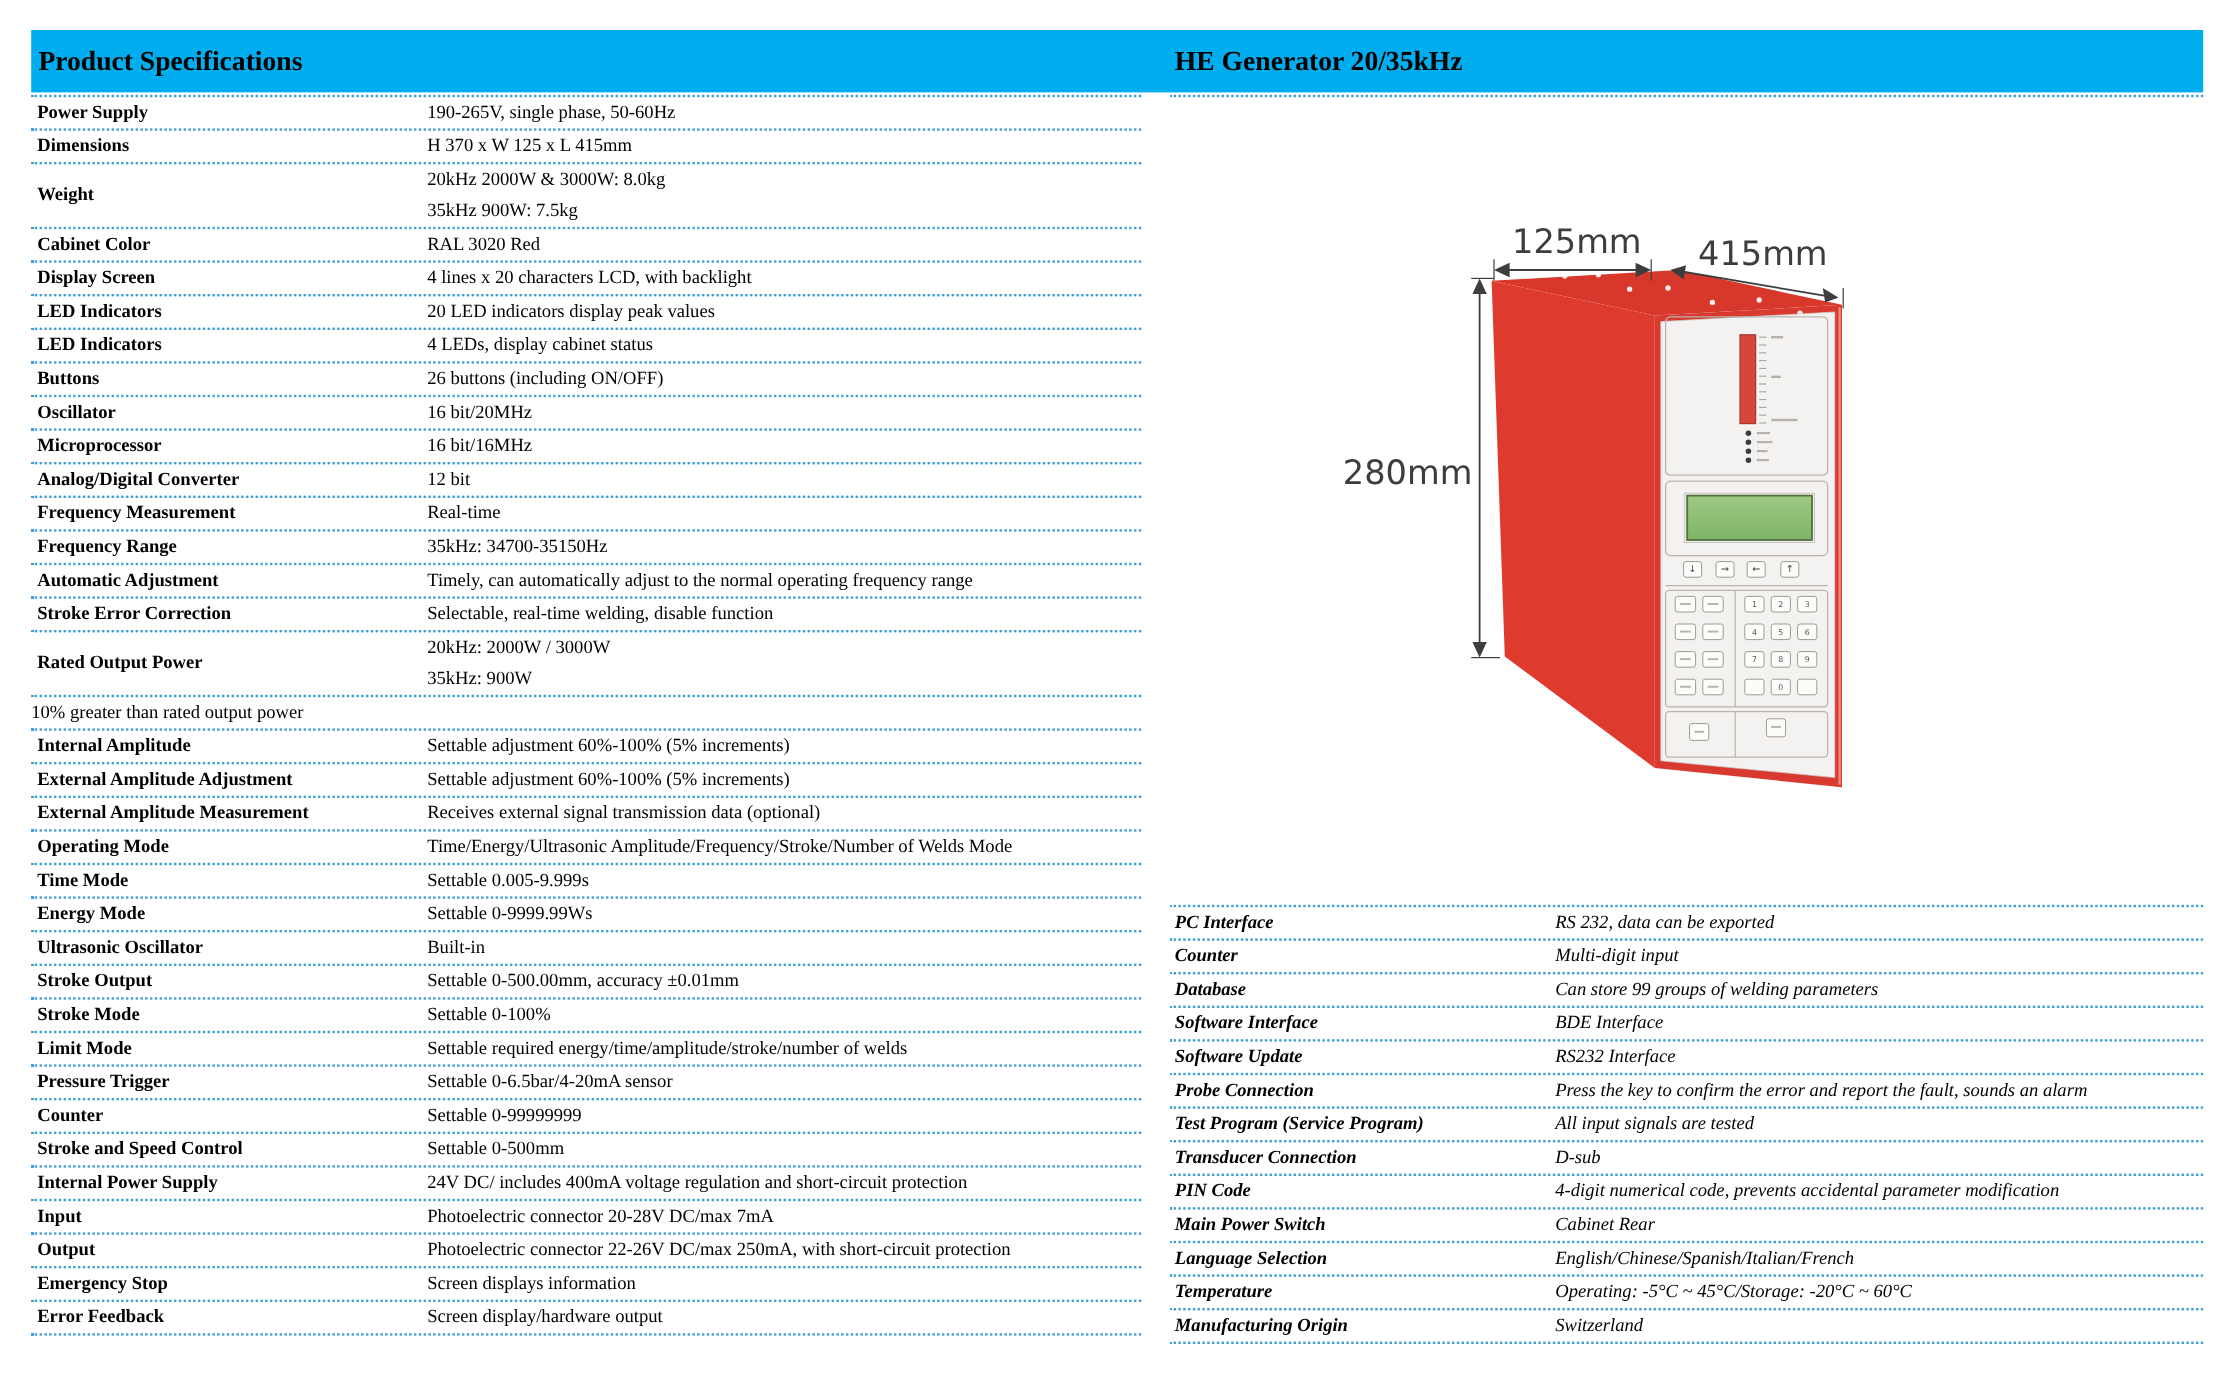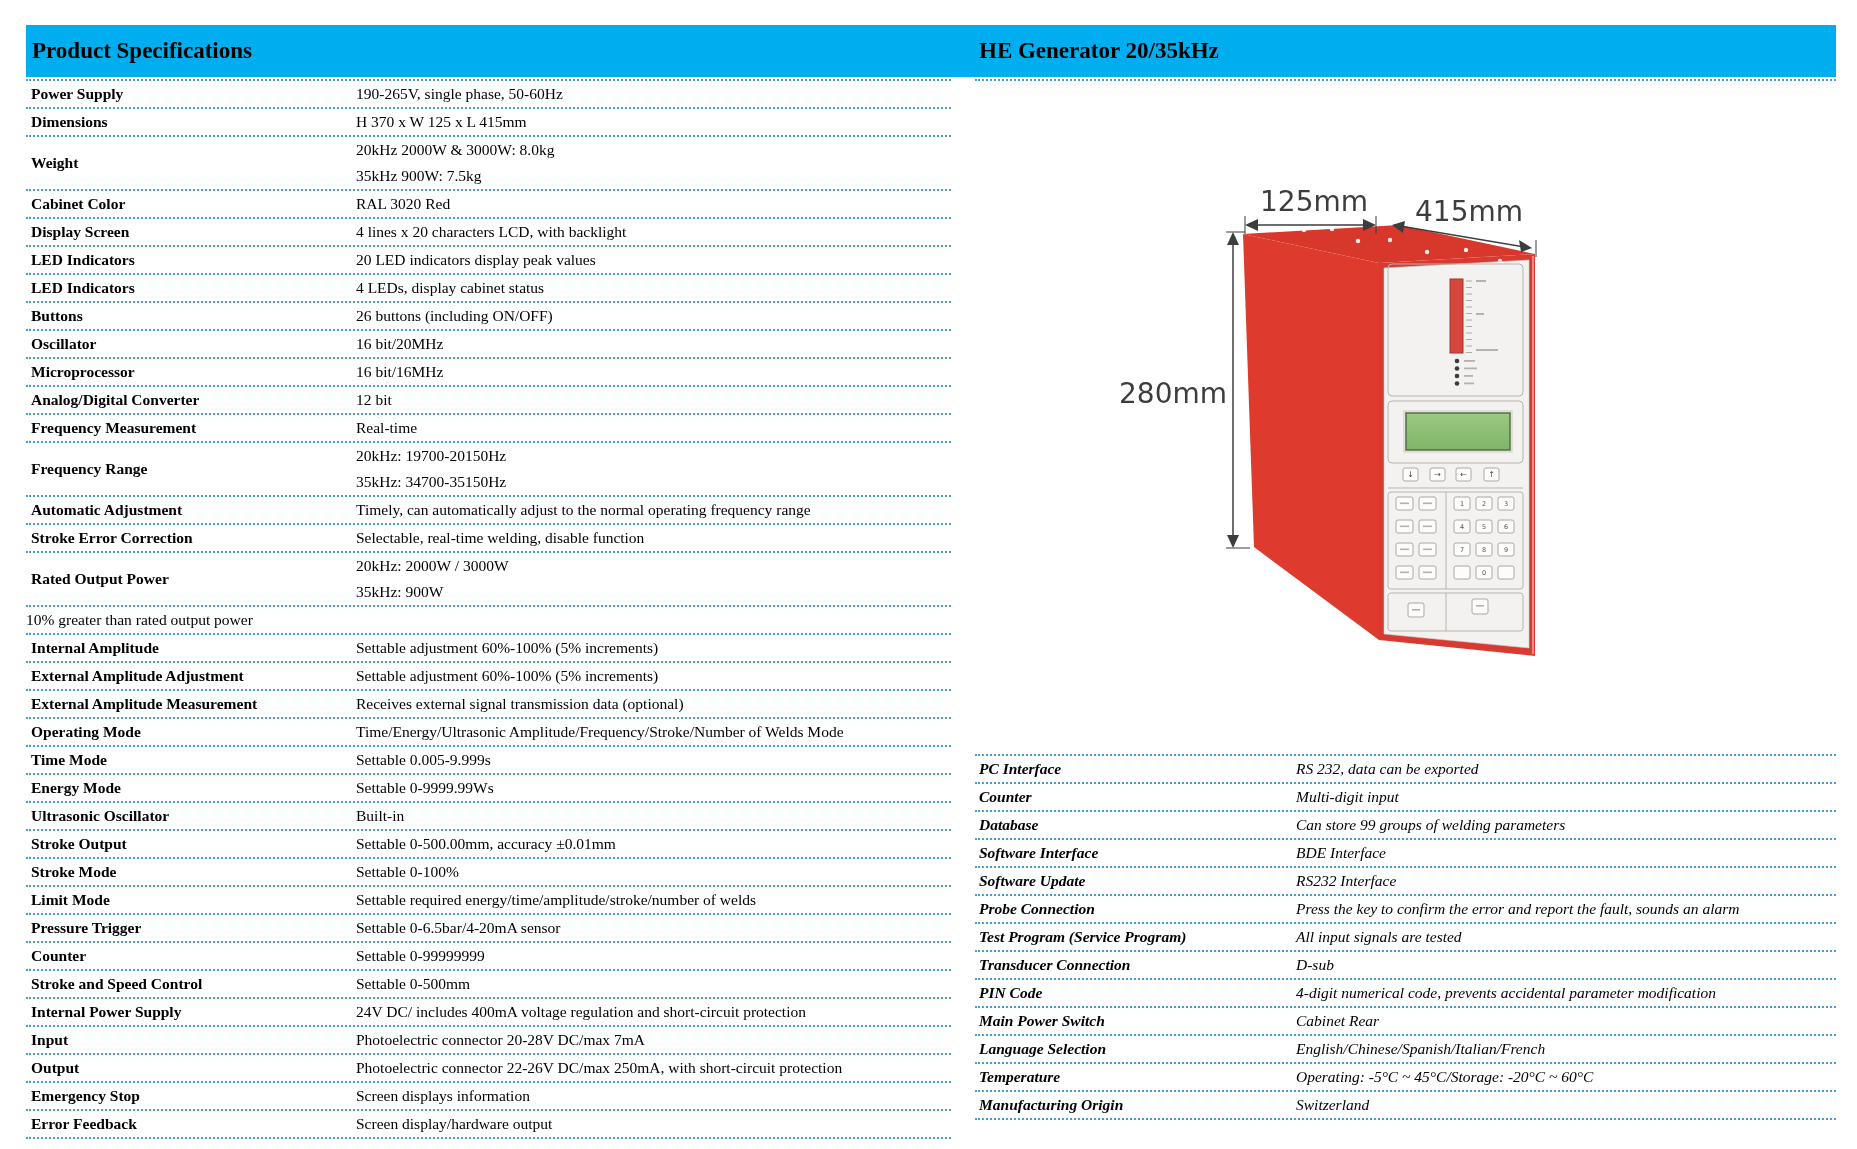--- a/index.html
+++ b/index.html
@@ -109,21 +109,20 @@
       </div>
       <div class="row">
         <div class="lab">Frequency Measurement</div>
         <div class="val">
           <div class="vline">Real-time</div>
         </div>
       </div>
       <div class="row">
         <div class="lab">Frequency Range</div>
         <div class="val">
-          <div class="vline">20kHz: 19700-20150Hz</div>
           <div class="vline">35kHz: 34700-35150Hz</div>
         </div>
       </div>
       <div class="row">
         <div class="lab">Automatic Adjustment</div>
         <div class="val">
           <div class="vline">Timely, can automatically adjust to the normal operating frequency range</div>
         </div>
       </div>
       <div class="row">

